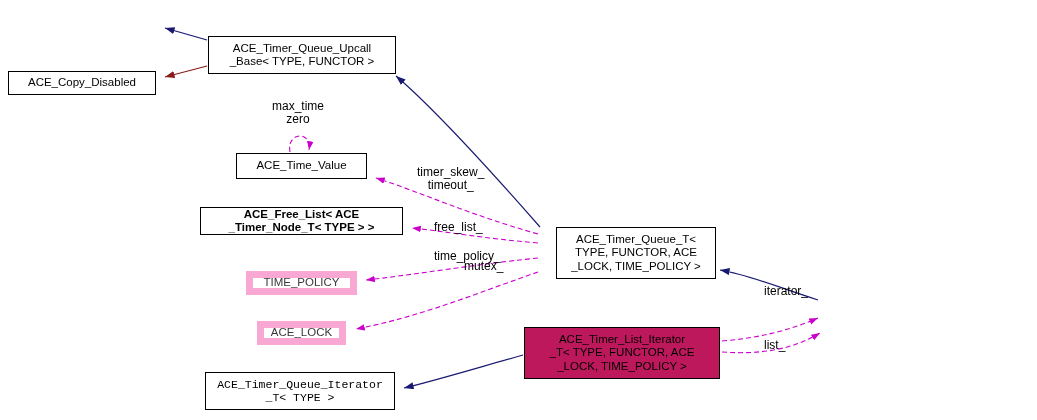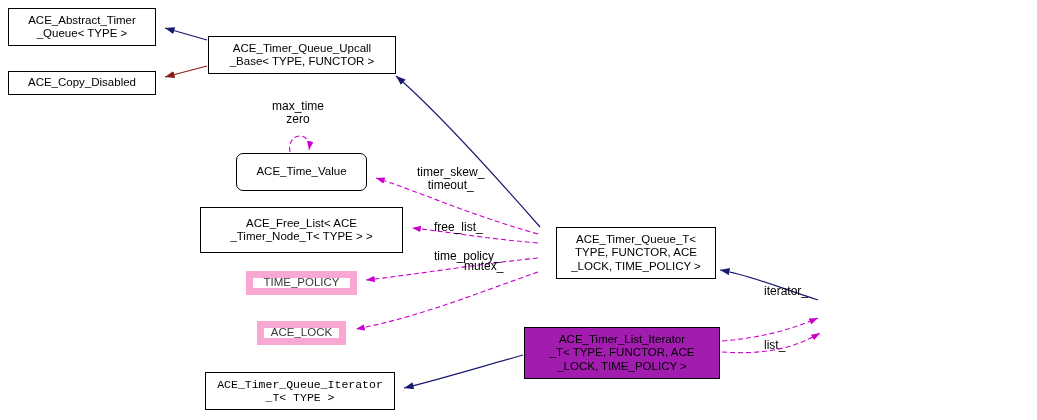--- a/index.html
+++ b/index.html
@@ -19,21 +19,21 @@
     display:flex;
     align-items:center;
     justify-content:center;
     text-align:center;
     font-size:11.5px;
     line-height:13.5px;
     color:#000000;
     white-space:pre-line;
     padding:1px 3px;
   }
-  .node.grey{background:#a21caf;}
+  .node.grey{background:#be185d;}
   .node.lightborder{border:7px solid #f9a8d4;}
   .edge-label{
     position:absolute;
     font-size:12px;
     line-height:12.5px;
     color:#000000;
     white-space:pre-line;
     text-align:center;
   }
   svg{position:absolute;left:0;top:0;pointer-events:none;}
@@ -77,27 +77,25 @@
 
     <path d="M818,300 C780,288 750,275 720,270" stroke="#191970" stroke-width="1.2" fill="none" marker-end="url(#arrow-navy)"></path>
 
     <path d="M523,355 C470,370 430,382 404,388" stroke="#191970" stroke-width="1.2" fill="none" marker-end="url(#arrow-navy)"></path>
 
     <path d="M722,341 C760,338 790,330 818,318" stroke="#cc00cc" stroke-width="1.1" fill="none" stroke-dasharray="5,3" marker-end="url(#arrow-purple)"></path>
 
     <path d="M722,352 C765,355 795,348 820,333" stroke="#cc00cc" stroke-width="1.1" fill="none" stroke-dasharray="5,3" marker-end="url(#arrow-purple)"></path>
   </svg>
 
-  <div class="node" style="left:8px;top:8px;width:148px;height:38px;">ACE_Abstract_Timer
-_Queue&lt; TYPE &gt;</div>
   <div class="node" style="left:8px;top:71px;width:148px;height:24px;">ACE_Copy_Disabled</div>
   <div class="node" style="left:208px;top:36px;width:188px;height:38px;">ACE_Timer_Queue_Upcall
 _Base&lt; TYPE, FUNCTOR &gt;</div>
-  <div class="node" style="left:236px;top:153px;width:131px;height:38px;border-radius:7px;">ACE_Time_Value</div>
-  <div class="node" style="left:200px;top:207px;width:203px;height:46px;">ACE_Free_List&lt; ACE
+  <div class="node" style="left:236px;top:153px;width:131px;height:26px;">ACE_Time_Value</div>
+  <div class="node" style="left:200px;top:207px;width:203px;height:28px;font-weight:bold;">ACE_Free_List&lt; ACE
 _Timer_Node_T&lt; TYPE &gt; &gt;</div>
   <div class="node lightborder" style="left:246px;top:271px;width:111px;height:24px;color:#3a3a3a;">TIME_POLICY</div>
   <div class="node lightborder" style="left:257px;top:321px;width:89px;height:24px;color:#3a3a3a;">ACE_LOCK</div>
   <div class="node" style="left:205px;top:372px;width:190px;height:38px;font-family:Liberation Mono, monospace;">ACE_Timer_Queue_Iterator
 _T&lt; TYPE &gt;</div>
   <div class="node" style="left:556px;top:227px;width:160px;height:52px;">ACE_Timer_Queue_T&lt;
 TYPE, FUNCTOR, ACE
 _LOCK, TIME_POLICY &gt;</div>
   <div class="node grey" style="left:524px;top:327px;width:196px;height:52px;">ACE_Timer_List_Iterator
 _T&lt; TYPE, FUNCTOR, ACE

